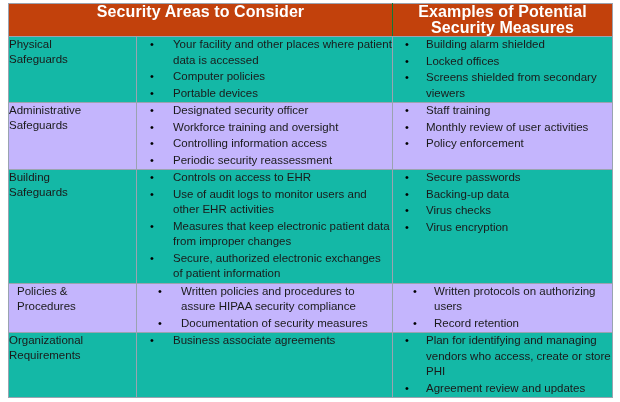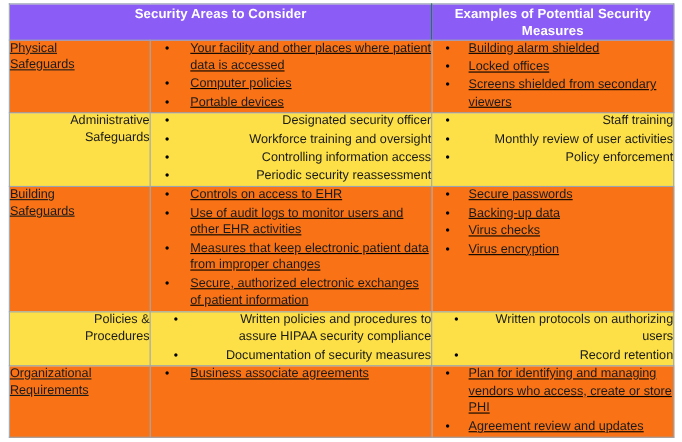--- a/index.html
+++ b/index.html
@@ -31,41 +31,41 @@
 
   table.sec-table td,
   table.sec-table th {
     border: 1px solid #9aa3b0;
     vertical-align: top;
     padding: 0;
   }
 
   
   thead th {
-    background: #8b5cf6;
+    background: #c2410c;
     color: #ffffff;
     font-weight: bold;
-    font-size: 12px;
+    font-size: 16px;
     line-height: 16px;
     padding: 6px 6px 7px 6px;
     border: 1px solid #1CA64C;
     letter-spacing: 0.1px;
   }
   thead th.hdr-left {
     border-right: 1px solid #0d7a37;
   }
 
   
   col.c-cat   { width: 128px; }
   col.c-area  { width: 256px; }
   col.c-meas  { width: 220px; }
 
   
-  tbody tr.band-a td { background: #f97316; text-decoration: underline; }
-  tbody tr.band-b td { background: #fde047; text-align: right; }
+  tbody tr.band-a td { background: #14b8a6; }
+  tbody tr.band-b td { background: #c4b5fd; }
 
   td.cat {
     padding: 6px 4px 6px 14px;
     font-size: 11.5px;
     line-height: 15px;
     color: #1a1a1a;
   }
   td.cat .cat-line { display: block; white-space: nowrap; }
 
   td.bullets {

